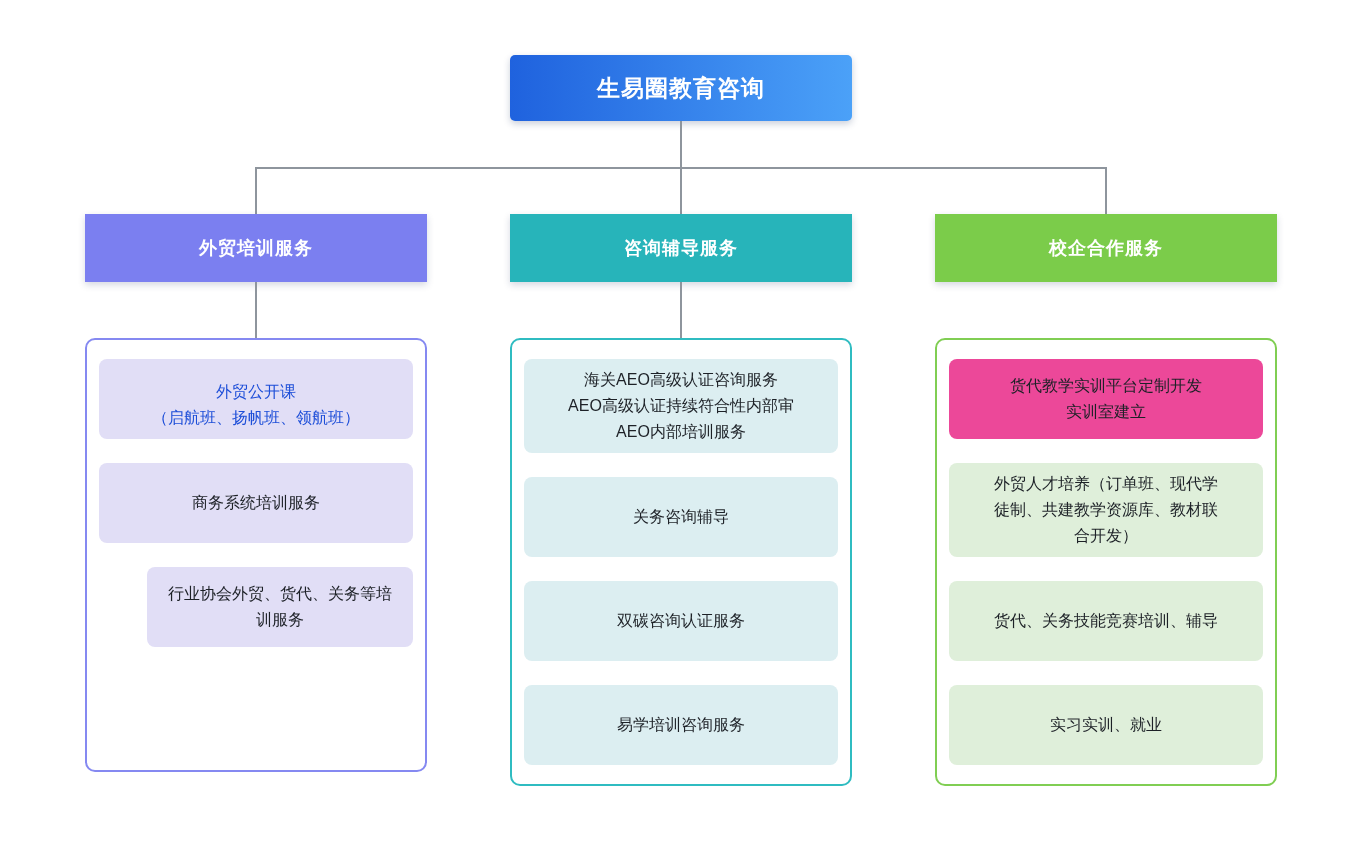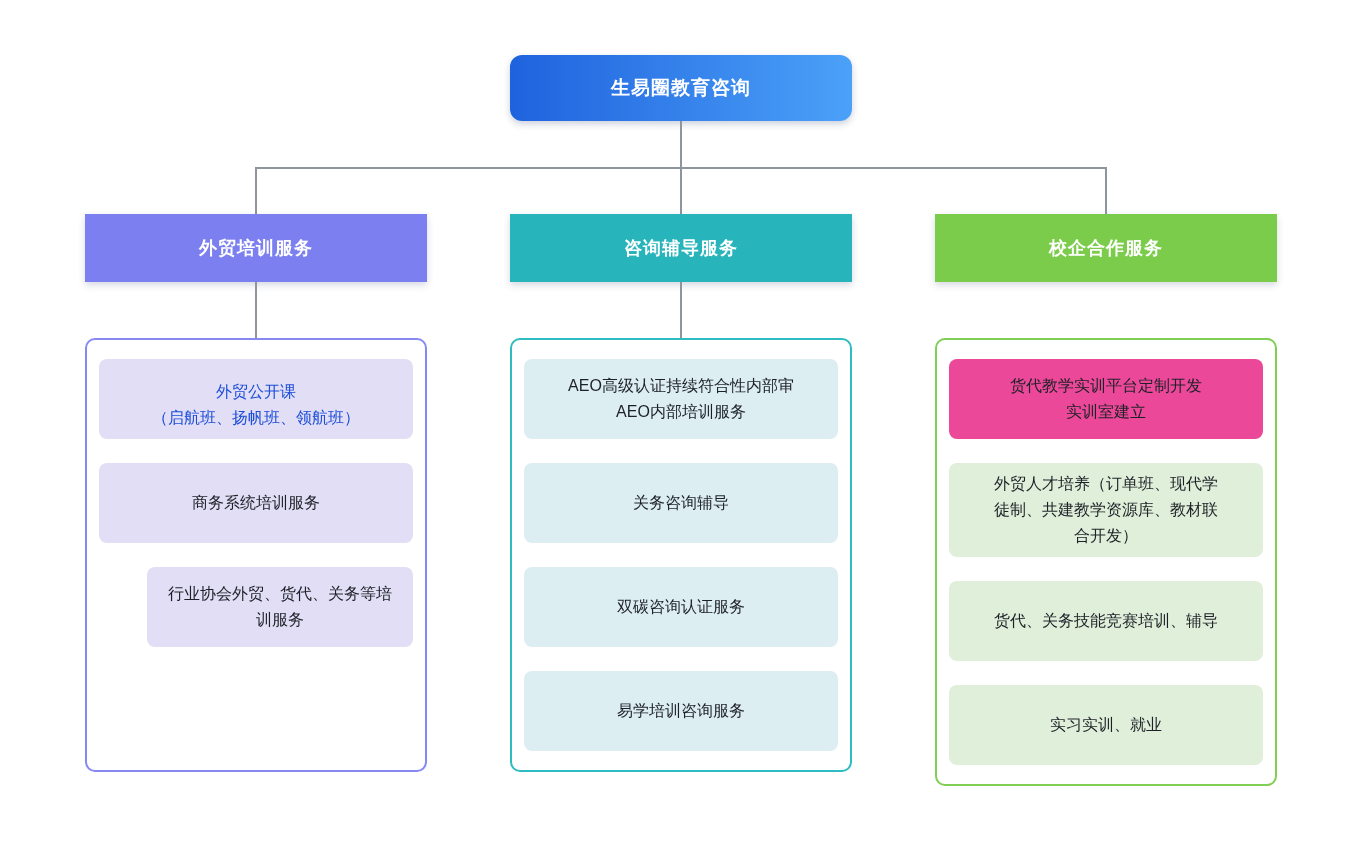--- a/index.html
+++ b/index.html
@@ -7,23 +7,23 @@
     width: 1360px; height: 844px;
     font-family: "Liberation Sans", "DejaVu Sans", sans-serif;
     overflow: hidden;
   }
   .canvas { position: relative; width: 1360px; height: 844px; background: #ffffff; }
 
   .connector { position: absolute; background: #8e959d; }
 
   .root-node {
     position: absolute; left: 510px; top: 55px; width: 342px; height: 66px;
-    border-radius: 12px;
+    border-radius: 5px;
     display: flex; align-items: center; justify-content: center;
-    color: #ffffff; font-size: 19px; font-weight: bold;
+    color: #ffffff; font-size: 23px; font-weight: bold;
     box-shadow: 0 3px 7px rgba(20, 40, 90, 0.22);
     letter-spacing: 1px;
   }
 
   .branch-header {
     position: absolute; top: 214px; width: 342px; height: 68px;
     border-radius: 0;
     display: flex; align-items: center; justify-content: center;
     color: #ffffff; font-size: 18px; font-weight: bold;
     box-shadow: 0 3px 7px rgba(20, 40, 90, 0.18);
@@ -83,20 +83,21 @@
           <span class="line">训服务</span>
         </div>
       </div>
       <div class="connector" style="left: 680.25px; top: 167px; width: 1.5px; height: 47px; background: rgb(142, 149, 157);"></div>
       <div class="branch-header" style="left: 510px; background: rgb(39, 180, 186);">
         <span>咨询辅导服务</span>
       </div>
       <div class="connector" style="left: 680.25px; top: 282px; width: 1.5px; height: 56px; background: rgb(142, 149, 157);"></div>
       <div class="branch-container" style="left: 510px; border-color: rgb(47, 188, 193);">
         <div class="branch-item" style="background: rgb(220, 238, 241); color: rgb(29, 33, 39);">
+          <span class="line">海关AEO高级认证咨询服务</span>
           <span class="line">AEO高级认证持续符合性内部审</span>
           <span class="line">AEO内部培训服务</span>
         </div>
         <div class="branch-item" style="background: rgb(220, 238, 241); color: rgb(29, 33, 39);">
           <span class="line">关务咨询辅导</span>
         </div>
         <div class="branch-item" style="background: rgb(220, 238, 241); color: rgb(29, 33, 39);">
           <span class="line">双碳咨询认证服务</span>
         </div>
         <div class="branch-item" style="background: rgb(220, 238, 241); color: rgb(29, 33, 39);">

